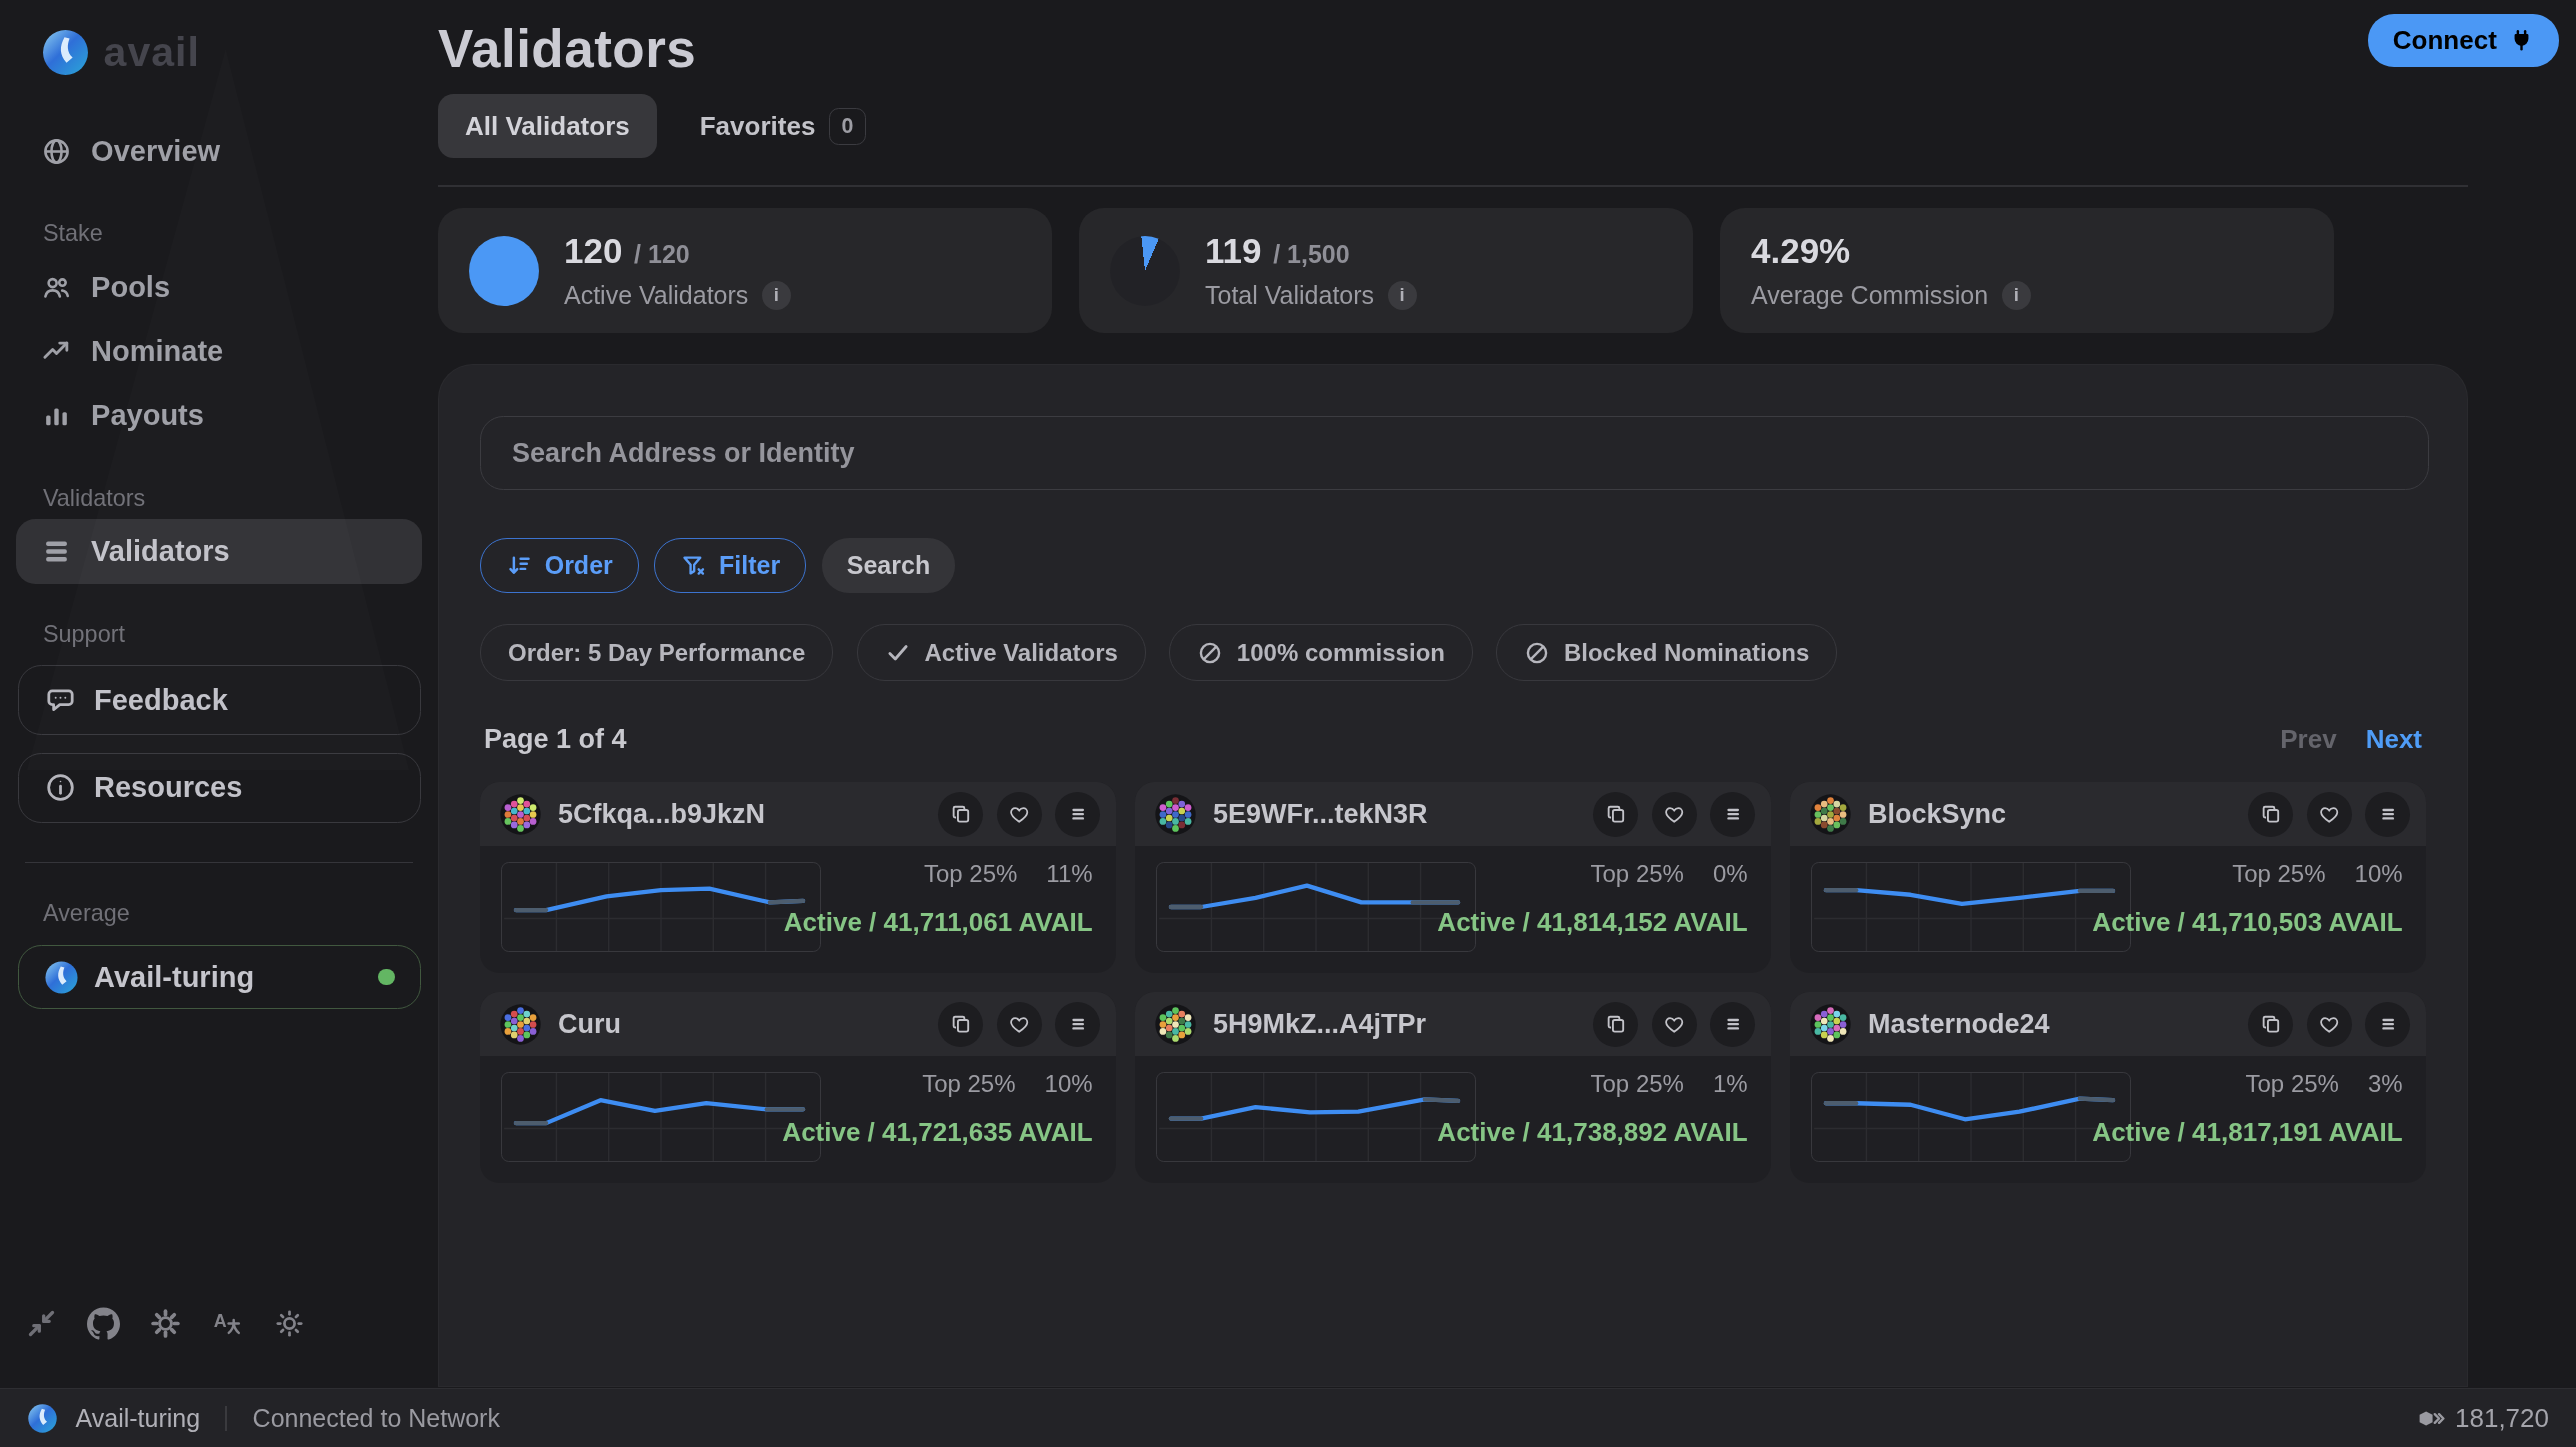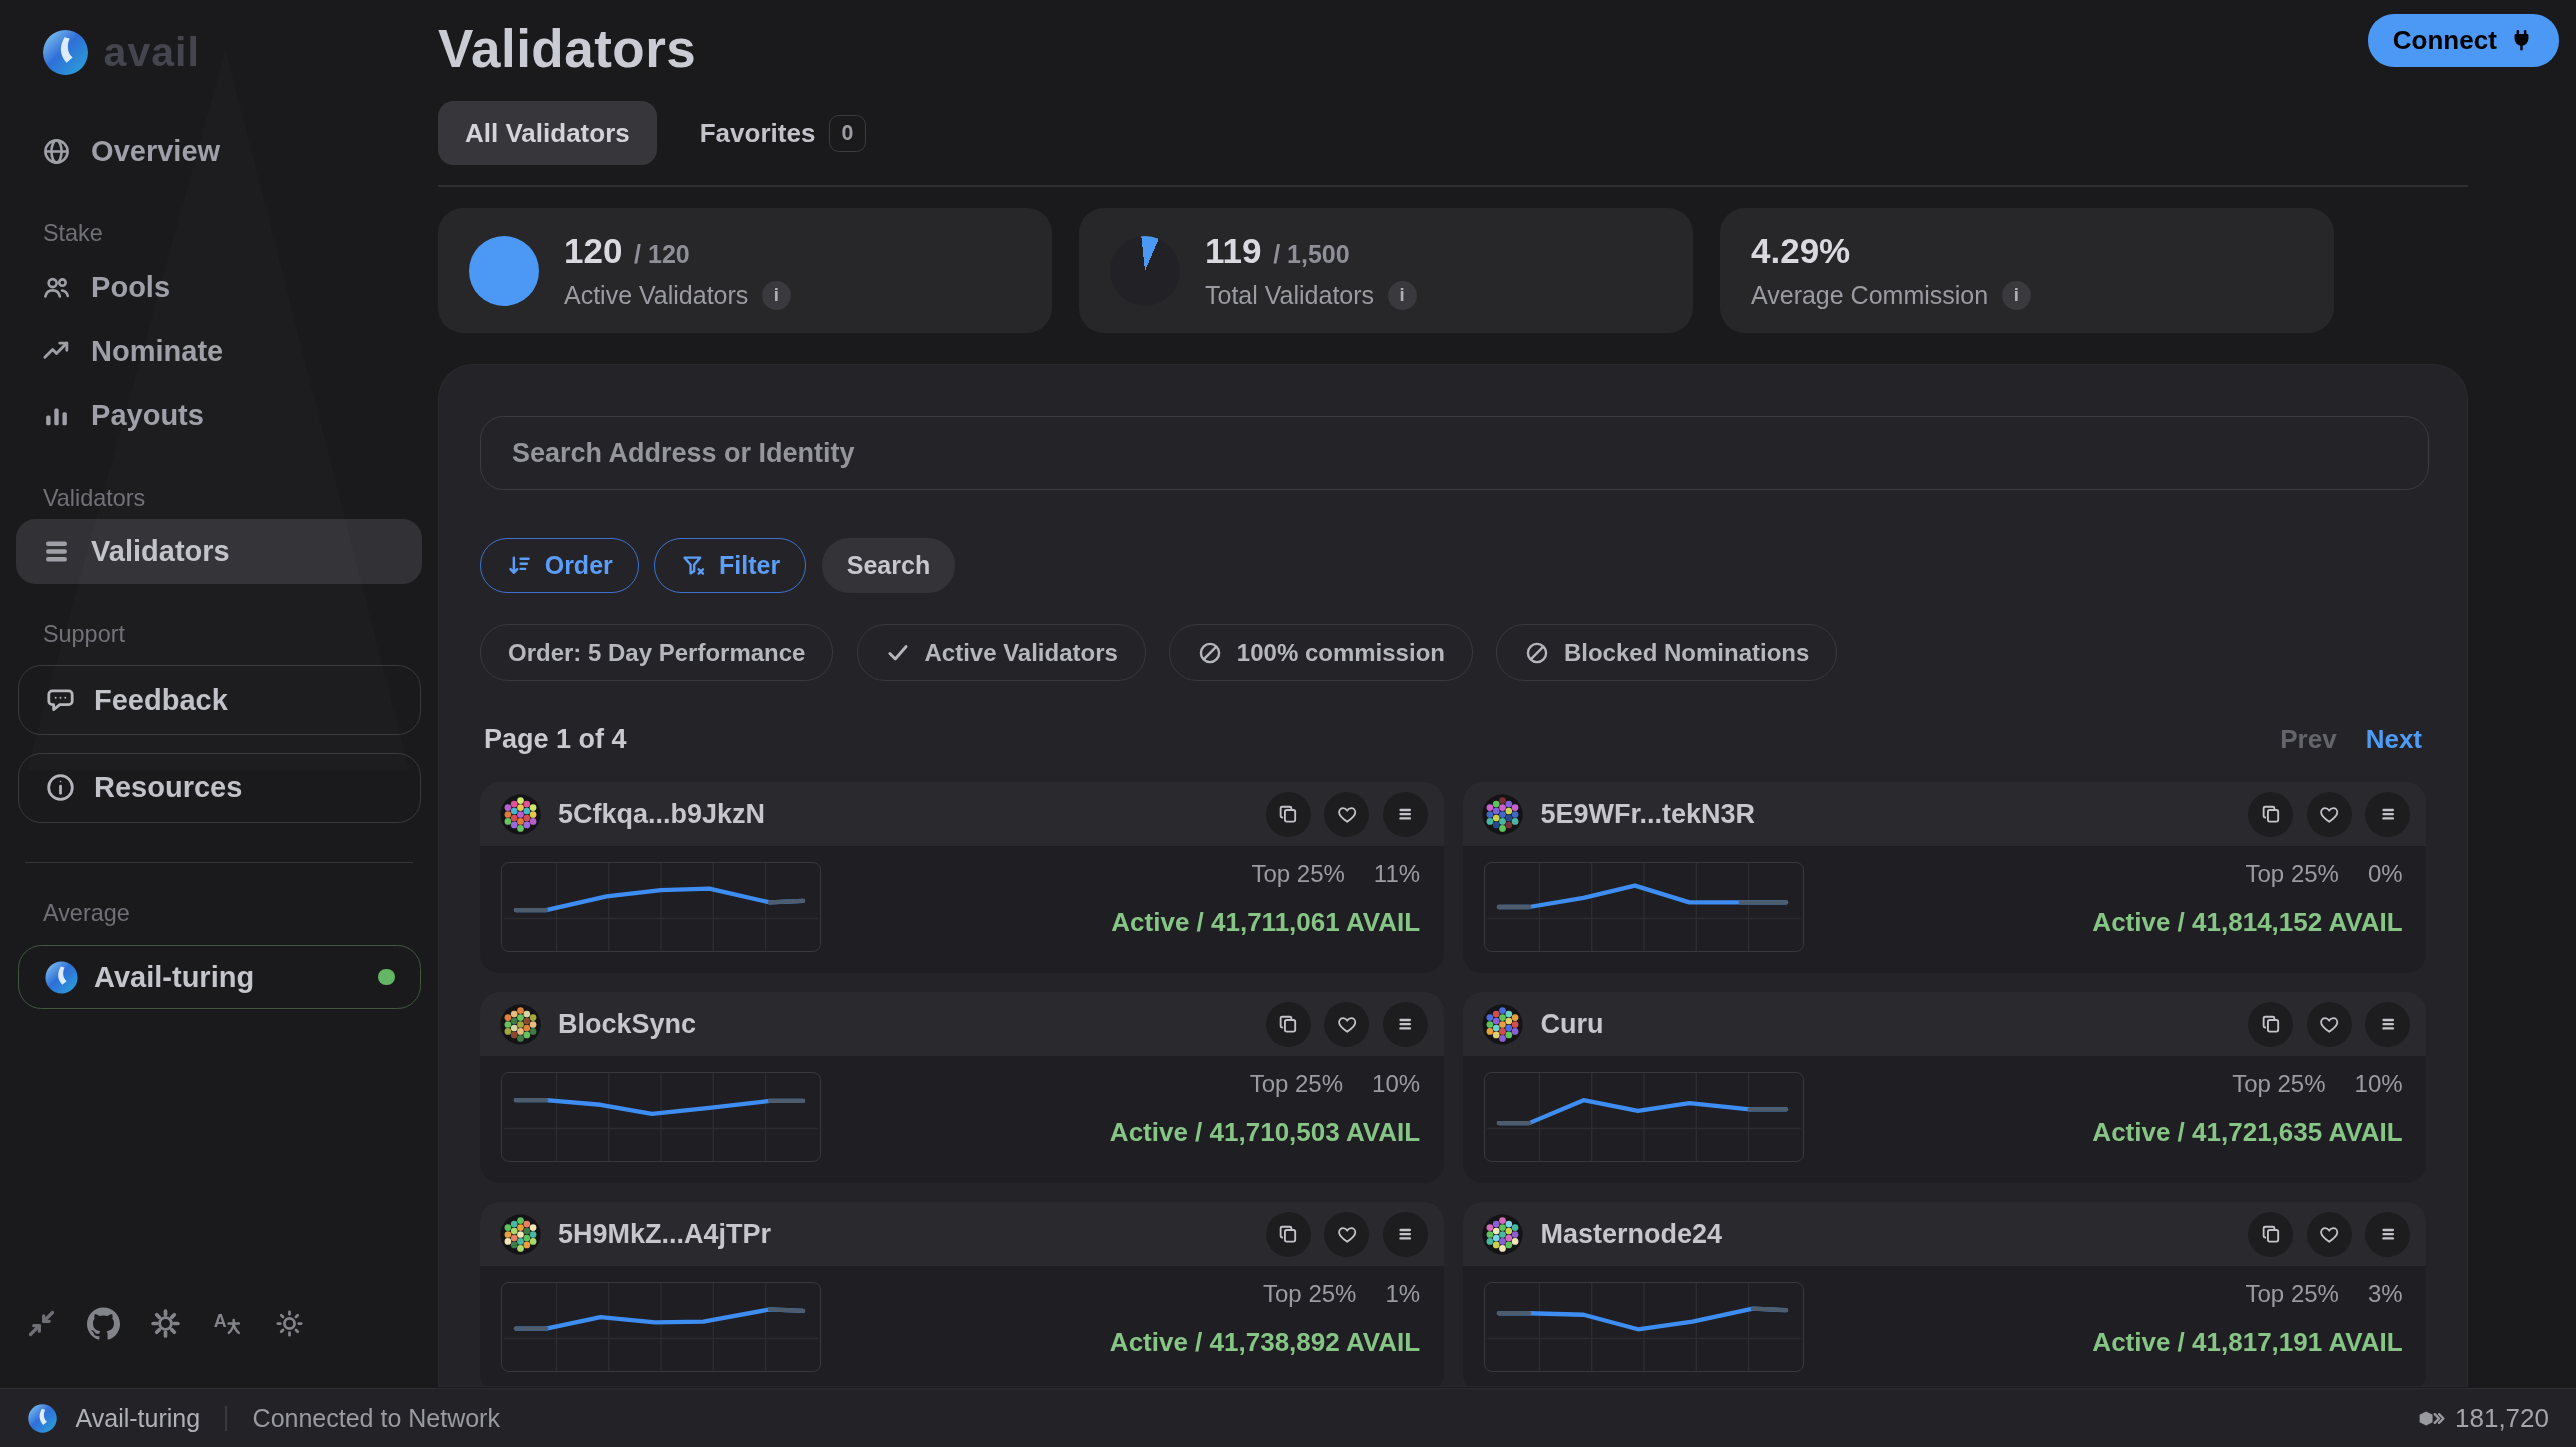--- a/index.html
+++ b/index.html
@@ -33,21 +33,21 @@
   .bottom-icons .ibtn { background:none; border:none; color:#83838a; cursor:pointer; }
   .bottom-icons svg { width:33px; height:33px; }
 
   
   .main { position:absolute; left:438px; top:0; width:2138px; height:1387px; }
   .page-title { position:absolute; left:0; top:17.5px; font-size:53px; font-weight:800; color:#cbcbd3; letter-spacing:0.5px; }
   .connect-btn { position:absolute; top:13.6px; right:17.5px; height:53px; padding:0 25px; border:none; cursor:pointer;
     border-radius:26px; background:#4b98f5; color:#000000; font-size:26px; font-weight:700;
     display:flex; align-items:center; gap:11.7px; font-family:inherit; }
   .connect-btn svg { width:25px; height:25px; }
-  .tabs { position:absolute; left:0; top:101px; display:flex; align-items:center;justify-content:space-between; }
+  .tabs { position:absolute; left:0; top:94px; display:flex; align-items:center;justify-content:space-between; }
   .tab { font-size:26px; font-weight:700; color:#c3c3c9; cursor:pointer; display:flex; align-items:center; }
   .tab.active { background:#37373b; color:#d3d3d9; padding:16.6px 27px; border-radius:15.6px; }
   .tab.fav { margin-left:43px; gap:13.6px; }
   .fav-badge { width:37px; height:37px; border:1.9px solid #3b3b40; border-radius:9.7px; color:#9d9da4;
     font-size:21.4px; font-weight:700; display:flex; align-items:center; justify-content:center; }
   .hdr-divider { position:absolute; left:0; top:185px; width:2030px; height:1.9px; background:#303034; }
   .stats { position:absolute; left:0; top:208px; display:flex; gap:27px; }
   .stat-card { width:614px; height:125px; background:#27272a; border-radius:25px; display:flex; align-items:center;
     padding-left:31px; gap:25px;text-align:center; }
   .pie { width:70px; height:70px; border-radius:50%; flex:0 0 auto; }
@@ -75,21 +75,21 @@
   .chip-row { position:absolute; left:41px; top:259px; display:flex; gap:23.4px; }
   .chip { height:57px; padding:0 27px; border:1.9px solid #38383d; border-radius:28px; background:transparent;
     display:flex; align-items:center; gap:13.6px; color:#b6b6bd; font-size:24px; font-weight:700; cursor:pointer; font-family:inherit; }
   .chip svg { width:26px; height:26px; }
   .page-row { position:absolute; left:45px; right:45px; top:359px; display:flex; align-items:center; }
   .page-label { font-size:27px; font-weight:700; color:#c9c9cf; }
   .pager { margin-left:auto; display:flex; gap:29px; }
   .prev-link { font-size:26px; font-weight:700; color:#64646b; cursor:default; }
   .next-link { font-size:26px; font-weight:700; color:#4f9cf6; cursor:pointer; }
   .cards { position:absolute; left:41px; right:41px; top:417px; display:grid;
-    grid-template-columns:1fr 1fr; column-gap:23.4px; row-gap:27px;gap:19px; }
+    grid-template-columns:1fr 1fr 1fr; column-gap:23.4px; row-gap:27px;gap:19px; }
   .vcard { height:191px; background:#1f1f23; border-radius:19.5px; overflow:hidden; }
   .vhead { height:64px; background:#2a2a2e; display:flex; align-items:center; padding:0 15.6px 0 19.5px; gap:17.5px; }
   .identicon { width:41px; height:41px; }
   .vname { font-size:27px; font-weight:700; color:#c6c6cc; }
   .vactions { margin-left:auto; display:flex; gap:13.6px; }
   .vactions button { width:45px; height:45px; border-radius:50%; border:none; background:#1d1d20;
     color:#c3c3c9; display:flex; align-items:center; justify-content:center; cursor:pointer; }
   .vactions svg { width:22.4px; height:22.4px; }
   .vbody { position:relative; height:127px; }
   .spark { position:absolute; left:21.4px; top:15.6px; border:1.9px solid #38383d; border-radius:7.8px; }

